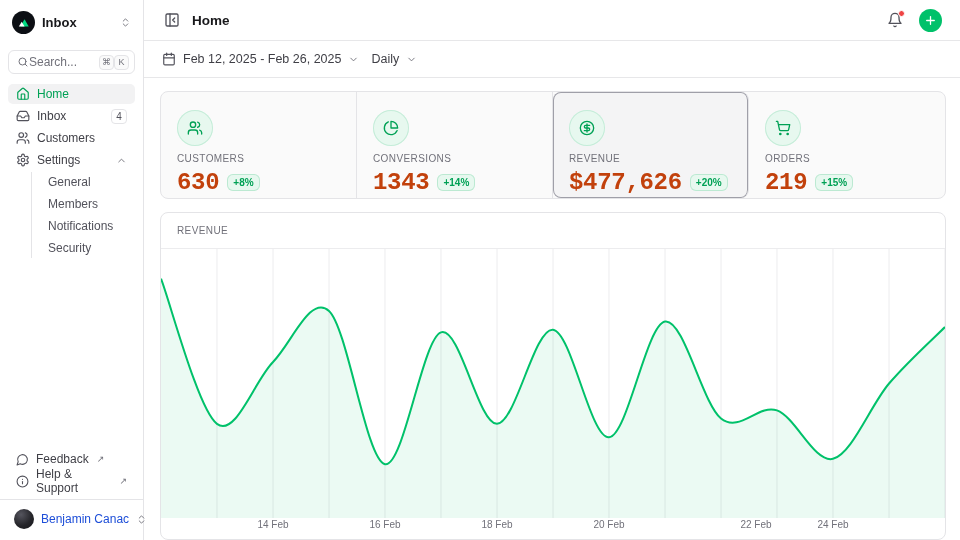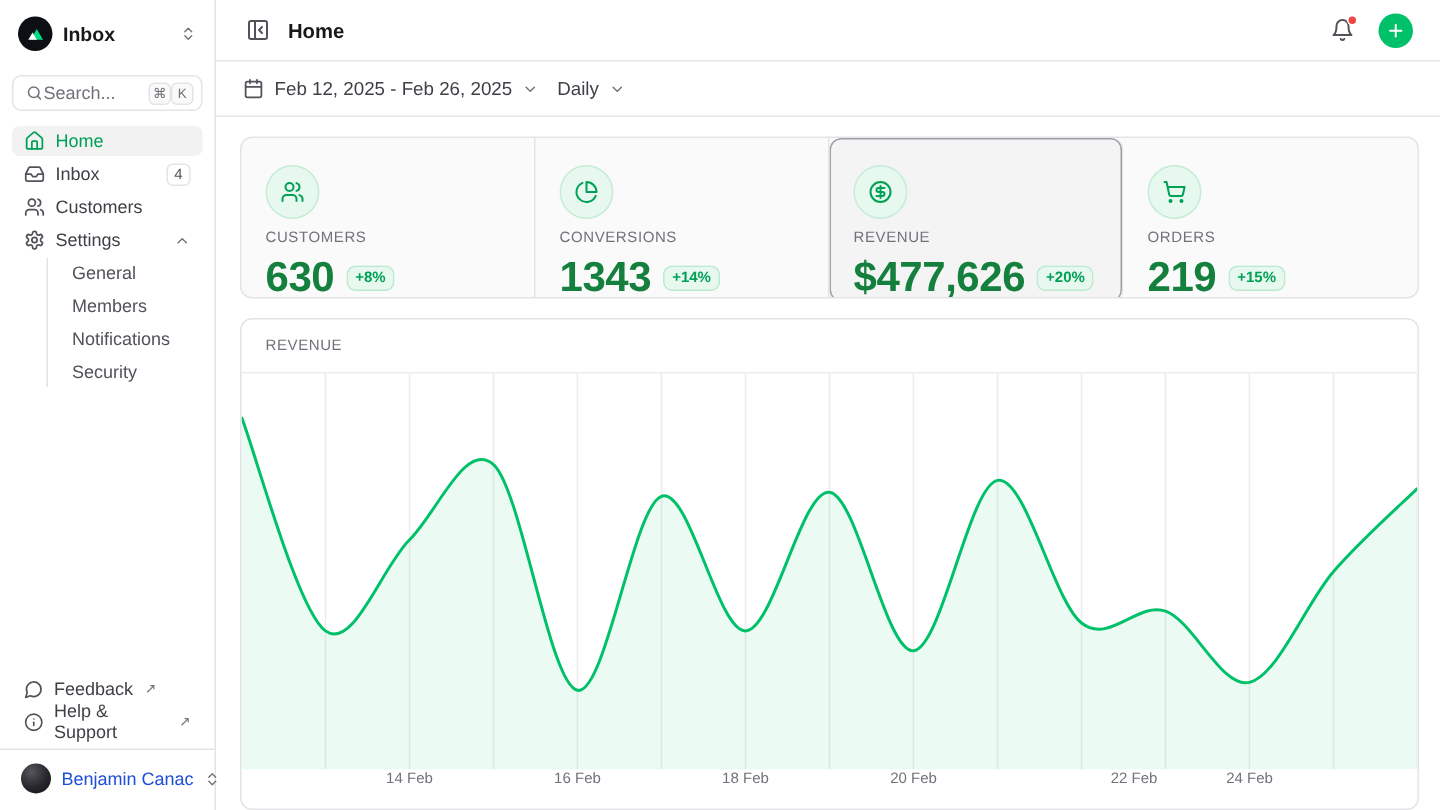--- a/index.html
+++ b/index.html
@@ -68,37 +68,37 @@
   .stats { display:grid; grid-template-columns:1fr 1fr 1fr 1fr; height:108px; min-height:108px;
     border:1px solid #e4e4e7; border-radius:8px; background:#fafafa; margin-bottom:13px; overflow:hidden; }
   .stat { padding:18px 16px 0; border-right:1px solid #e4e4e7; cursor:pointer; }
   .stat:last-child { border-right:none; }
   .stat.selected { background:#f4f4f5; box-shadow:inset 0 0 0 1px #9f9fa8; border-radius:8px; }
   .stat-icon-wrap { width:36px; height:36px; border-radius:50%; background:var(--accent-soft,#e7f8ef);
     box-shadow:inset 0 0 0 1px #c4ecd8; color:var(--accent-text,#00a155);
     display:flex; align-items:center; justify-content:center; margin-bottom:7px; }
   .stat-label { font-size:10px; letter-spacing:0.4px; color:#71717a; font-weight:500; margin-bottom:5px; }
   .stat-value-row { display:flex; align-items:center; gap:8px; }
-  .stat-value { font-size:28px; font-weight:700; color:#15803d; letter-spacing:-0.3px; }
+  .stat-value { font-size:24px; font-weight:700; color:#c2410c; letter-spacing:-0.3px;font-family:Liberation Mono, monospace; }
   .delta-badge { font-size:10px; font-weight:600; color:var(--accent-text,#00a155);
     background:var(--accent-soft,#e7f8ef); box-shadow:inset 0 0 0 1px #bce9d2;
     border-radius:6px; padding:3px 6px; }
 
   
   .chart-card { height:328px; min-height:0; border:1px solid #e4e4e7; border-radius:8px; background:#fff;
     display:flex; flex-direction:column; overflow:hidden; }
   .chart-head { padding:12px 16px 9px; border-bottom:1px solid #ececee; }
   .chart-label { font-size:10px; letter-spacing:0.4px; color:#71717a; font-weight:500; margin-bottom:3px; }
   .chart-value { font-size:24px; font-weight:700; color:#09090b; letter-spacing:-0.4px; }
   .plot { flex:1; position:relative; min-height:0; }
   .plot svg { position:absolute; inset:0; width:100%; height:100%; display:block; }
   .plot svg line { stroke:#ececee; stroke-width:1; }
   .plot svg .area { fill:var(--chart-fill,rgba(0,193,106,0.08)); stroke:none; }
   .plot svg .line { fill:none; stroke:var(--accent,#00c16a); stroke-width:2; }
-  .x-axis { height:25px; position:relative; margin-bottom:1px; }
+  .x-axis { height:20px; position:relative; margin-bottom:1px; }
   .x-axis span { position:absolute; top:1px; transform:translateX(-50%); font-size:10px;
     color:#71717a; white-space:nowrap; }
 
   .ic { display:inline-flex; }
 </style>
 </head>
 <body>
 
 <div class="app">
 

